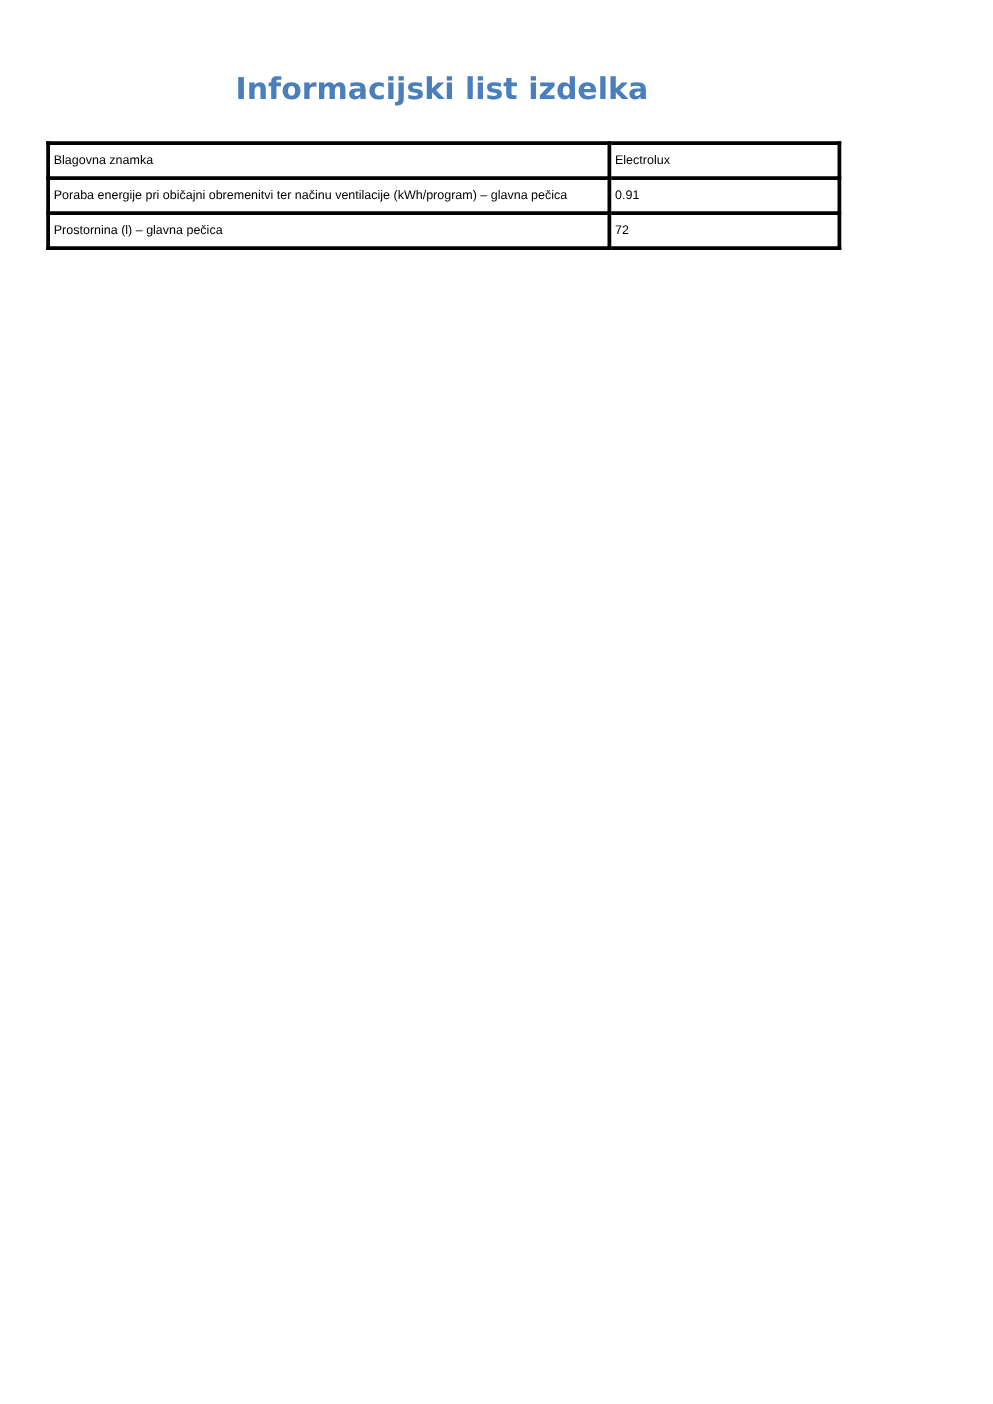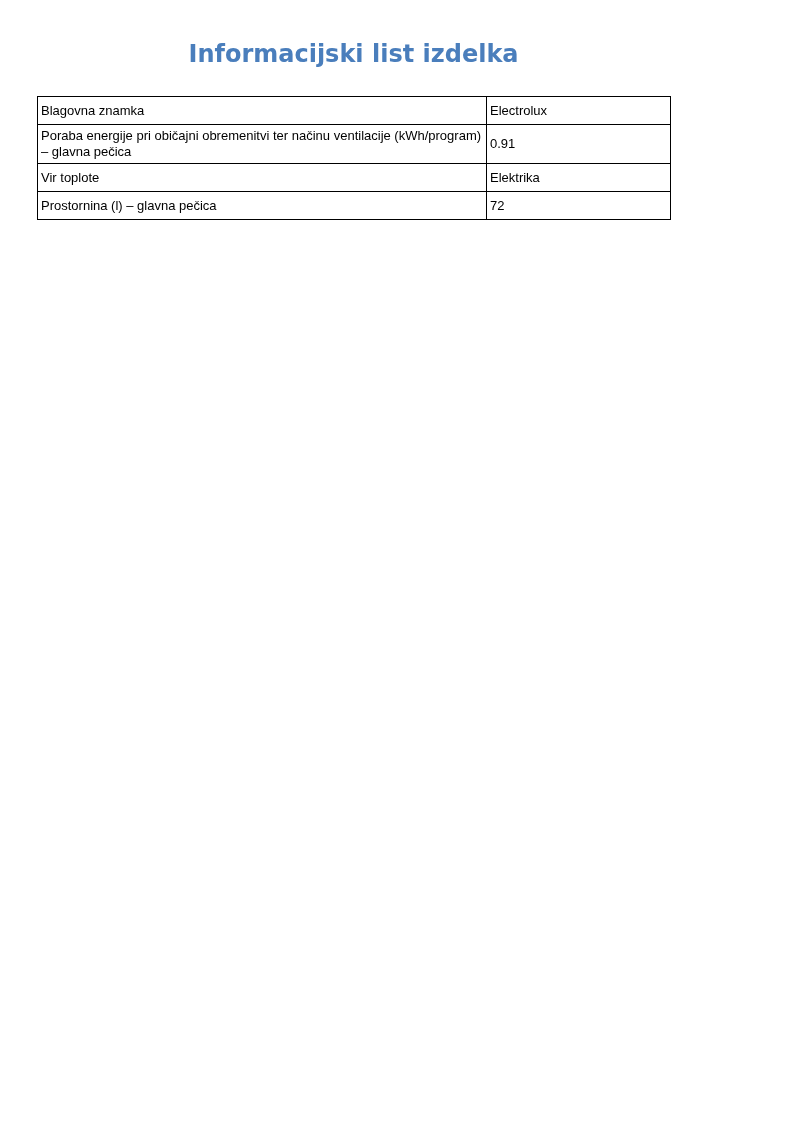--- a/index.html
+++ b/index.html
@@ -10,42 +10,42 @@
   body {
     width: 794px;
     height: 1123px;
     position: relative;
     font-family: "Liberation Sans", sans-serif;
     color: #000000;
   }
   .sheet {
     position: absolute;
     left: 37px;
-    top: 0;
+    top: 17px;
     width: 633px;
   }
   .page-title {
     margin: 0;
     padding: 0;
     margin-top: 40px;
     text-align: center;
     font-family: "DejaVu Sans", "Liberation Sans", sans-serif;
     font-weight: bold;
     font-size: 24px;
     letter-spacing: 0px;
   }
   .spec-table {
     margin-top: 28px;
     border-collapse: collapse;
     width: 633px;
     table-layout: fixed;
   }
   .spec-table td {
-    border: 1px solid #000000;
-    font-size: 13px;
+    border: 3px solid #000000;
+    font-size: 10px;
     line-height: 16px;
     padding: 3px 3px;
     vertical-align: middle;
     overflow: hidden;
   }
   .spec-table tr {
     height: 28px;
   }
   .spec-table col.c-label { width: 449px; }
   .spec-table col.c-value { width: 184px; }
@@ -70,24 +70,20 @@
 
 
 
 
   <tr>
     <td>Poraba energije pri običajni obremenitvi ter načinu ventilacije (kWh/program) – glavna pečica</td>
     <td>0.91</td>
   </tr>
 
 
-  <tr>
-    <td>Vir toplote</td>
-    <td>Elektrika</td>
-  </tr>
 
   <tr>
     <td>Prostornina (l) – glavna pečica</td>
     <td>72</td>
   </tr>
 </tbody>
   </table>
 </div>
 
 </body></html>

